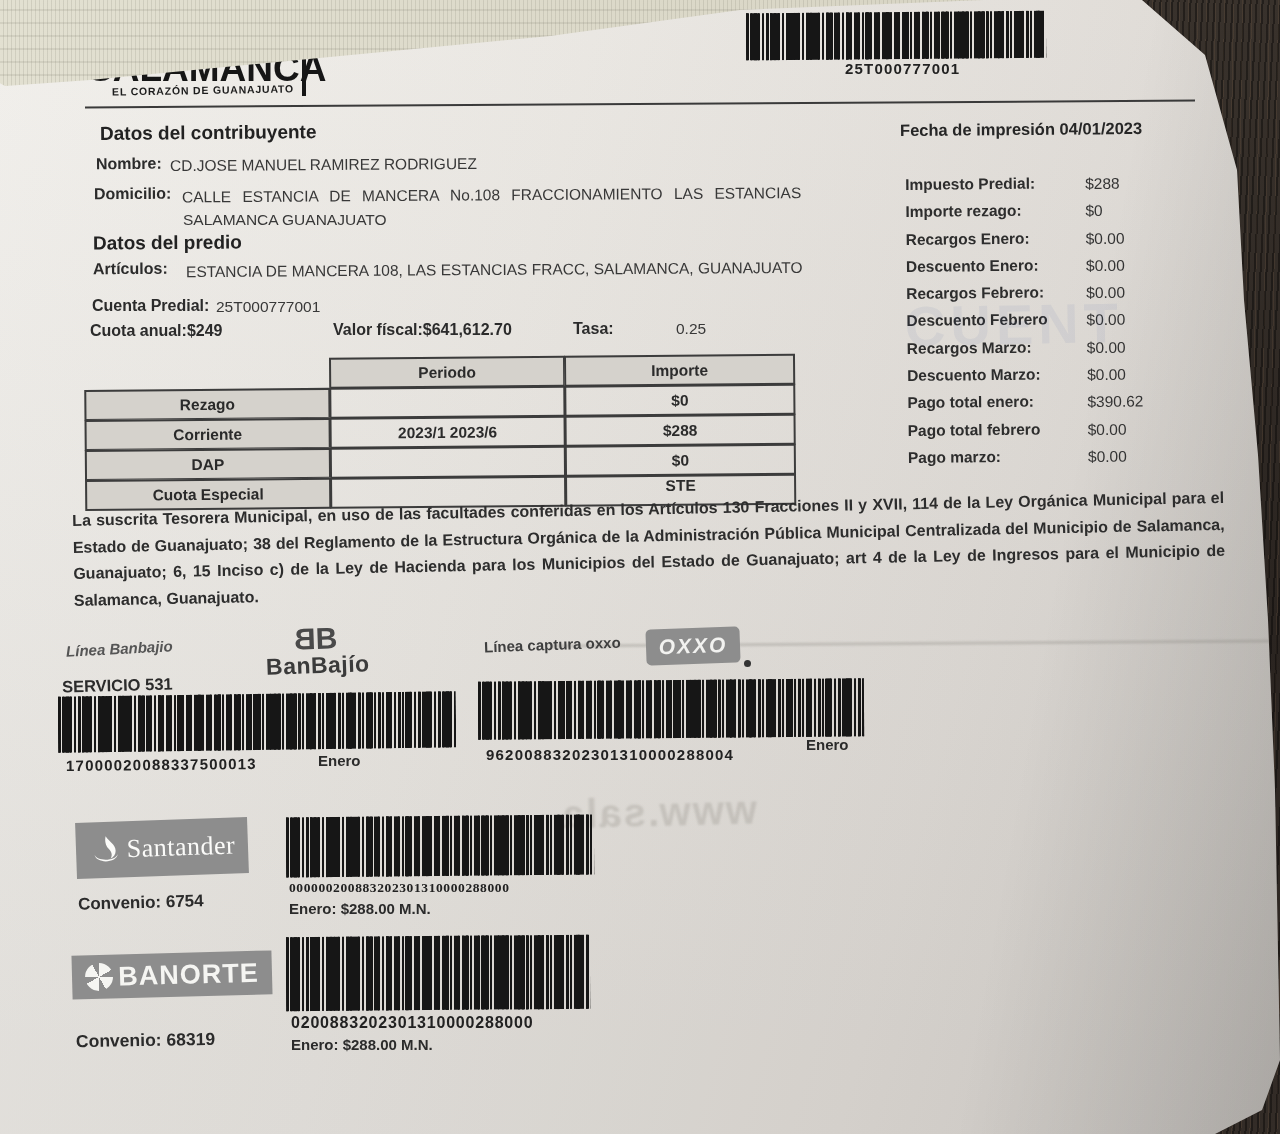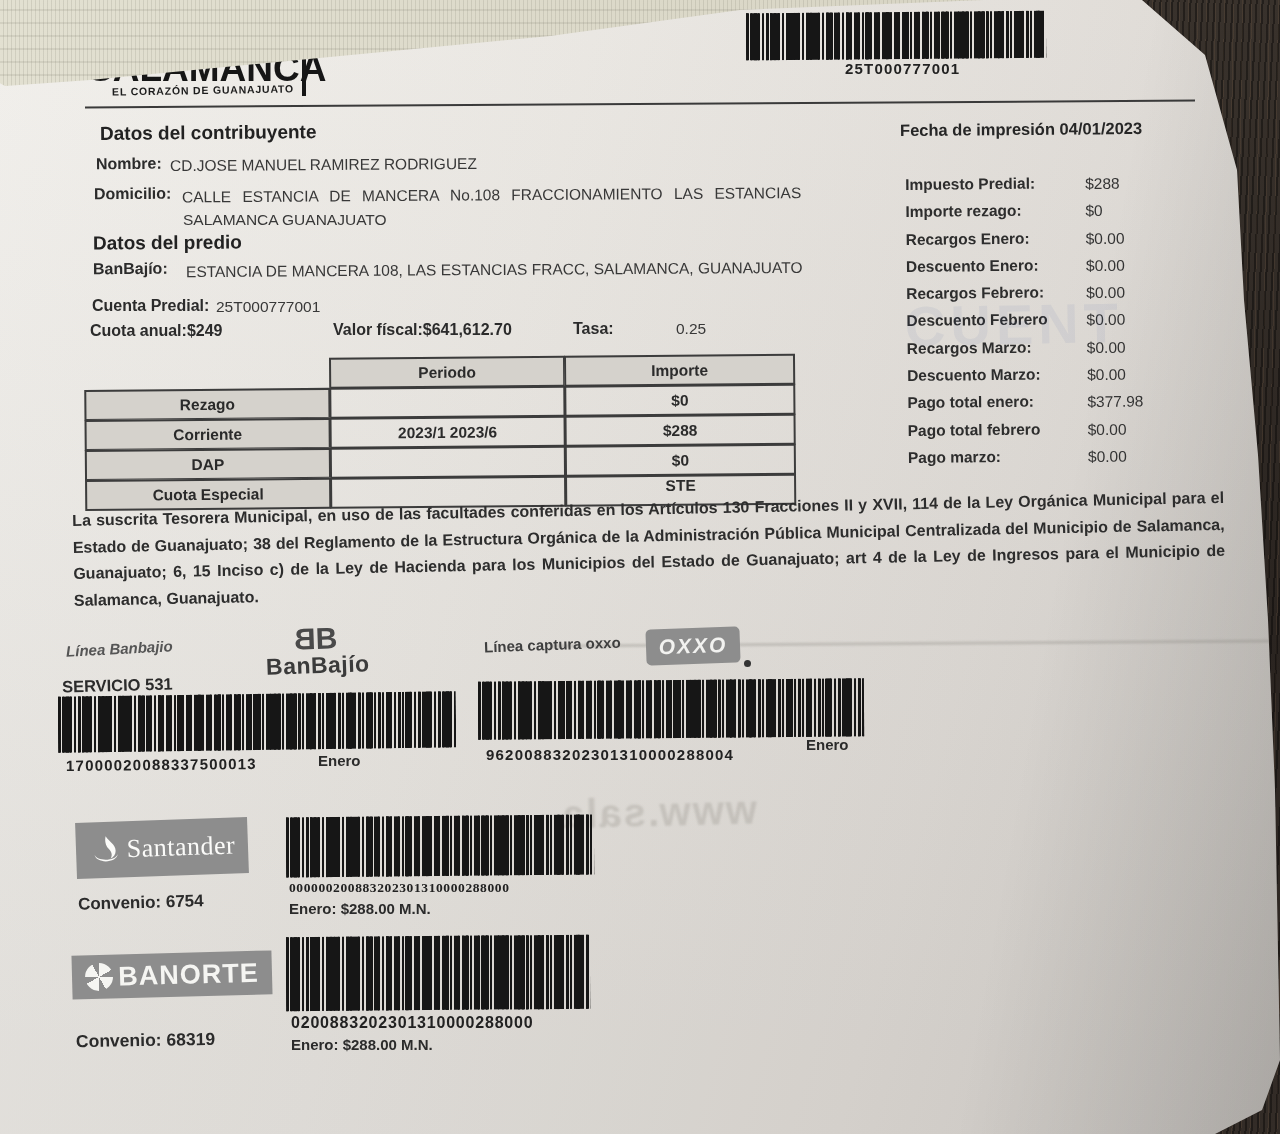--- a/index.html
+++ b/index.html
@@ -116,34 +116,34 @@
       <div class="sumrow">
         <span class="lab">Recargos Marzo:</span>
         <span class="val">$0.00</span>
         </div>
       <div class="sumrow">
         <span class="lab">Descuento Marzo:</span>
         <span class="val">$0.00</span>
         </div>
       <div class="sumrow">
         <span class="lab">Pago total enero:</span>
-        <span class="val">$377.98</span>
+        <span class="val">$390.62</span>
         </div>
       <div class="sumrow">
         <span class="lab">Pago total febrero</span>
         <span class="val">$0.00</span>
         </div>
       <div class="sumrow">
         <span class="lab">Pago marzo:</span>
         <span class="val">$0.00</span>
         </div>
     </div>
 
     <div class="abs" style="left:93px;top:232px;font-size:19px;font-weight:700;color:#222;transform:rotate(-.4deg);">Datos del predio</div>
-    <div class="abs b" style="left:93px;top:260px;font-size:16px;transform:rotate(-.4deg);">BanBajío:</div>
+    <div class="abs b" style="left:93px;top:260px;font-size:16px;transform:rotate(-.4deg);">Artículos:</div>
     <div class="abs" style="left:186px;top:261px;font-size:15.5px;color:#383838;transform:rotate(-.4deg);">ESTANCIA DE MANCERA 108, LAS ESTANCIAS FRACC, SALAMANCA, GUANAJUATO</div>
     <div class="abs b" style="left:92px;top:297px;font-size:16px;">Cuenta Predial:</div>
     <div class="abs" style="left:216px;top:298px;font-size:15.5px;color:#383838;">25T000777001</div>
     <div class="abs b" style="left:90px;top:322px;font-size:16px;">Cuota anual:$249</div>
     <div class="abs b" style="left:333px;top:321px;font-size:16px;">Valor físcal:$641,612.70</div>
     <div class="abs b" style="left:573px;top:320px;font-size:16px;">Tasa:</div>
     <div class="abs" style="left:640px;top:320px;font-size:15.5px;color:#383838;margin-left:36px;">0.25</div>
 
     <div class="abs tbl" style="left:85px;top:361px;transform:rotate(-.5deg);transform-origin:left top;">
       <div class="cell none"></div>

